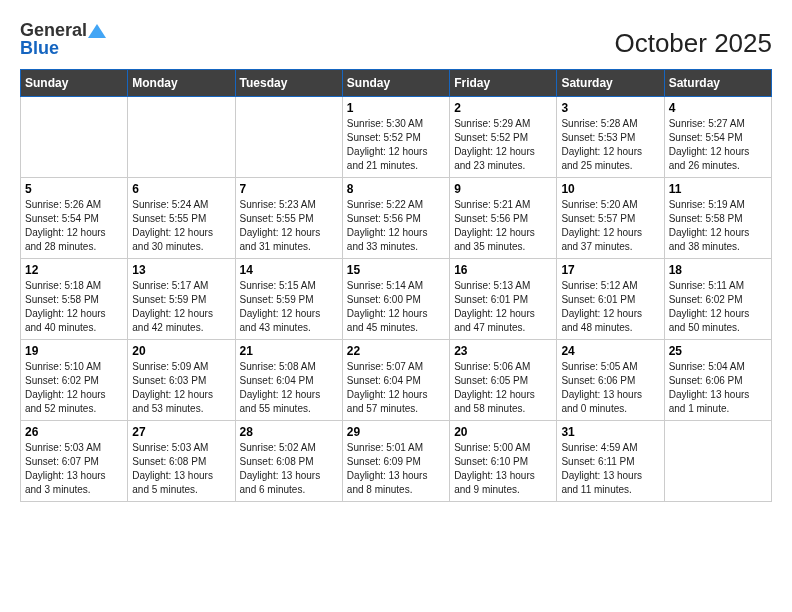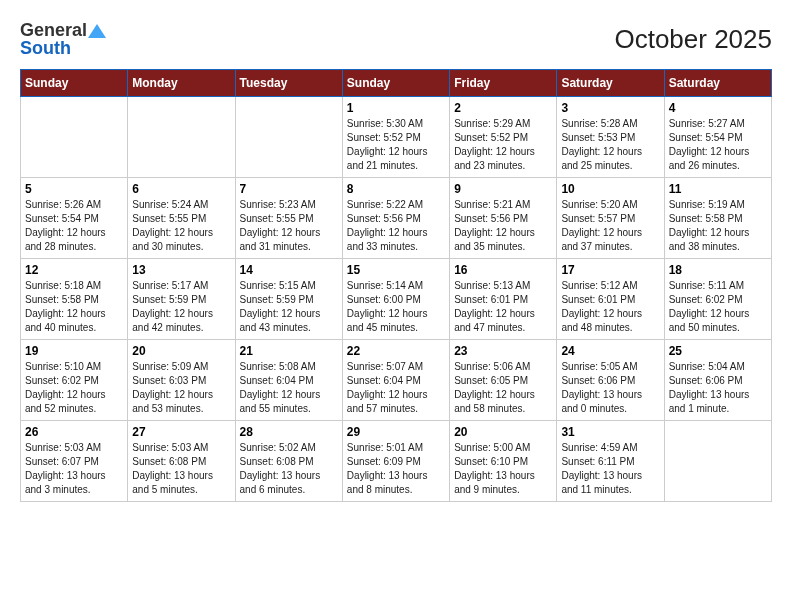--- a/index.html
+++ b/index.html
@@ -6,21 +6,21 @@
     body {
       font-family: Arial, sans-serif;
       background: #fff;
       width: 792px;
       min-height: 612px;
       padding: 20px;
     }
     .header-area {
       display: flex;
       justify-content: space-between;
-      align-items: center;
+      align-items: flex-end;
       margin-bottom: 10px;
     }
     .logo {
       display: flex;
       flex-direction: column;
       align-items: flex-start;
     }
     .title-area {
       text-align: right;
     }
@@ -32,21 +32,21 @@
     .subtitle {
       font-size: 14px;
       color: #444;
     }
     .calendar {
       width: 100%;
       border-collapse: collapse;
       font-size: 11px;
     }
     .calendar thead tr th {
-      background-color: #7f1d1d;
+      background-color: #404040;
       color: #fff;
       padding: 6px 4px;
       text-align: left;
       font-weight: bold;
       font-size: 12px;
       border: 1px solid #1565c0;
     }
     .calendar tbody tr td {
       border: 1px solid #ccc;
       vertical-align: top;
@@ -73,21 +73,21 @@
 <body>
 
 <div class="header-area">
   <div class="logo">
     <div style="display:flex;align-items:center;">
       <span style="font-size:18px;font-weight:bold;color:#333;">General</span>
       <svg width="18" height="14" viewBox="0 0 18 14" style="margin:0 1px;">
         <polygon points="0,14 9,0 18,14" fill="#42a5f5"></polygon>
       </svg>
     </div>
-    <span style="font-size:18px;font-weight:bold;color:#1565c0;margin-top:-3px;">South</span>
+    <span style="font-size:18px;font-weight:bold;color:#1565c0;margin-top:-3px;">Blue</span>
   </div>
   <div class="title-area">
     <div class="month-title">October 2025</div>
   </div>
 </div>
 
 <table class="calendar">
   <thead>
     <tr>
     <th>Sunday</th>

